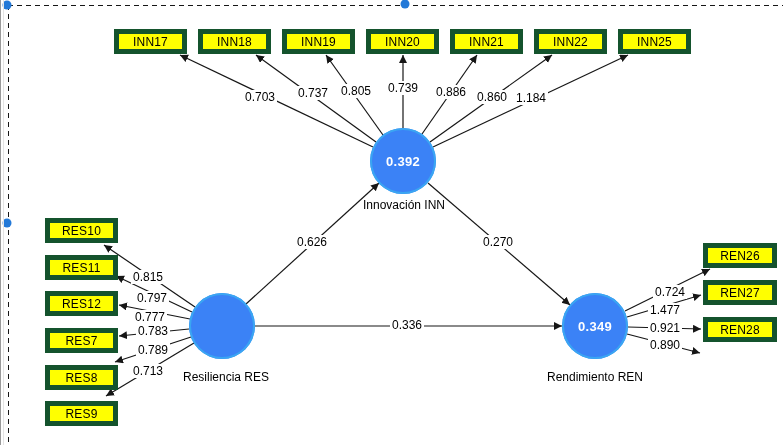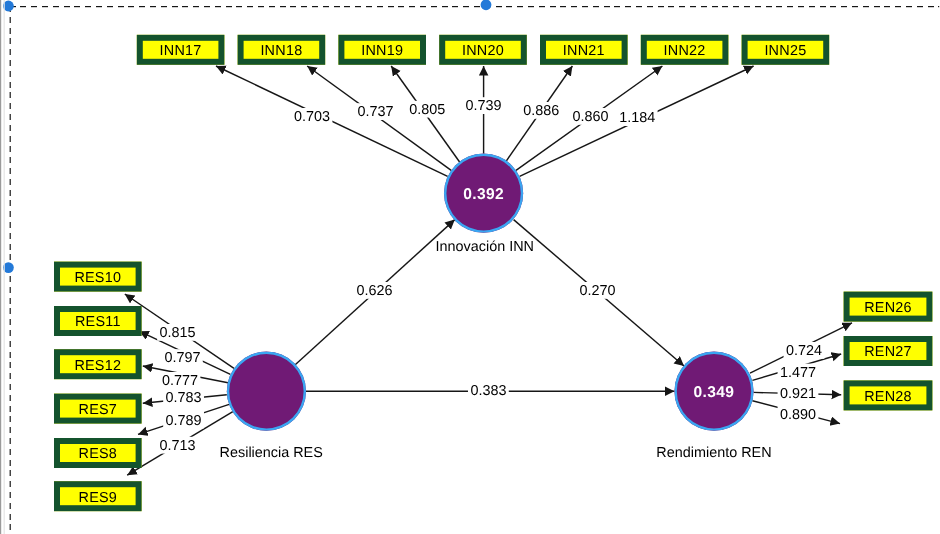--- a/index.html
+++ b/index.html
@@ -17,21 +17,21 @@
     transform:translate(-50%,-50%);z-index:6;}
   svg.wires{position:absolute;left:0;top:0;z-index:1;}
   .ind{
     position:absolute;width:73px;height:25px;box-sizing:border-box;
     background:#ffff00;border:5px solid #14532d;z-index:3;
     display:flex;align-items:center;justify-content:center;
     font-size:12px;letter-spacing:.2px;
   }
   .latent{
     position:absolute;width:66px;height:66px;border-radius:50%;
-    background:#701a75;box-shadow:inset 0 0 0 2px #3aa6f2;z-index:3;
+    background:#3b82f6;box-shadow:inset 0 0 0 2px #3aa6f2;z-index:3;
     display:flex;align-items:center;justify-content:center;
   }
   .latent .val{color:#ffffff;font-size:13px;font-weight:bold;letter-spacing:.3px;}
   .num{
     position:absolute;transform:translate(-50%,-50%);background:#ffffff;
     padding:0 2px;font-size:12px;z-index:4;white-space:nowrap;
   }
   .node-label{
     position:absolute;transform:translate(-50%,-50%);font-size:12px;z-index:4;white-space:nowrap;
   }
@@ -132,15 +132,15 @@
   <div class="num" style="left:153px;top:350px">0.789</div>
   <div class="num" style="left:148px;top:371px">0.713</div>
 
   <div class="num" style="left:670px;top:292px">0.724</div>
   <div class="num" style="left:665px;top:310px">1.477</div>
   <div class="num" style="left:665px;top:328px">0.921</div>
   <div class="num" style="left:665px;top:345px">0.890</div>
 
   <div class="num" style="left:312px;top:242px">0.626</div>
   <div class="num" style="left:498px;top:242px">0.270</div>
-  <div class="num" style="left:407px;top:325px">0.383</div>
+  <div class="num" style="left:407px;top:325px">0.336</div>
 
 </div>
 
 </body></html>

